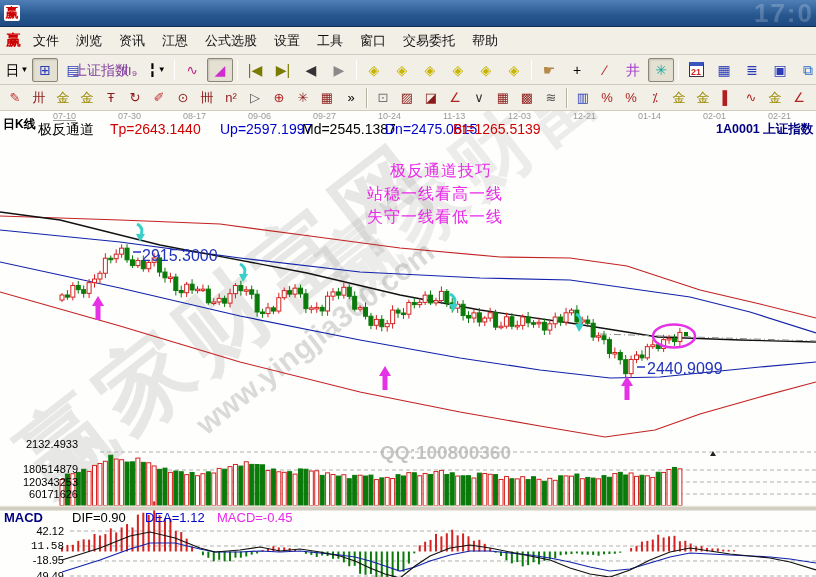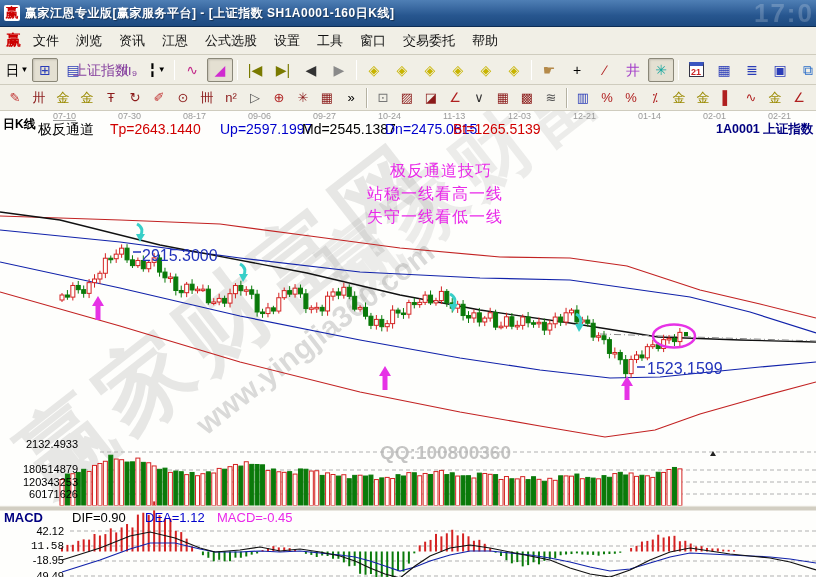--- a/index.html
+++ b/index.html
@@ -49,21 +49,20 @@
   .macd-hdr{top:399px;font-size:13px;}
   .wm{position:absolute;pointer-events:none;transform-origin:0 50%;}
 </style>
 </head>
 <body>
 
 <div id="app">
 
   <div class="titlebar">
     <span class="app-icon">赢</span>
-    <span class="title-text">赢家江恩专业版[赢家服务平台] - [上证指数  SH1A0001-160日K线]</span>
     <span class="ghost-time">17:0</span>
   </div>
 
   <div class="menubar" id="menubar">
     <span class="menu-logo">赢</span>
   <span class="menu-item">文件</span>
       <span class="menu-item">浏览</span>
       <span class="menu-item">资讯</span>
       <span class="menu-item">江恩</span>
       <span class="menu-item">公式选股</span>
@@ -807,21 +806,21 @@
     <div class="lbl hdr" style="left:302px;color:#000000;">Md=2545.1387</div>
     <div class="lbl hdr" style="left:385px;color:#0000cc;">Dn=2475.0615</div>
     <div class="lbl hdr" style="left:453px;color:#d00000;">Bt=1265.5139</div>
     <div class="lbl codename">1A0001  上证指数</div>
 
     <div class="lbl pink" style="left:390px;top:50px;">极反通道技巧</div>
     <div class="lbl pink" style="left:367px;top:73px;">站稳一线看高一线</div>
     <div class="lbl pink" style="left:367px;top:96px;">失守一线看低一线</div>
 
     <div class="lbl blueval" style="left:142px;top:136px;">2915.3000</div>
-    <div class="lbl blueval" style="left:647px;top:249px;">1523.1599</div>
+    <div class="lbl blueval" style="left:647px;top:249px;">2440.9099</div>
 
     <div class="lbl" style="left:26px;top:327px;font-size:11px;color:#000;">2132.4933</div>
     <div class="lbl axis-lbl" style="left:4px;top:352px;">180514879</div>
     <div class="lbl axis-lbl" style="left:4px;top:365px;">120343253</div>
     <div class="lbl axis-lbl" style="left:4px;top:377px;">60171626</div>
 
     <div class="lbl macd-hdr" style="left:4px;color:#000080;font-weight:bold;">MACD</div>
     <div class="lbl macd-hdr" style="left:72px;color:#000;">DIF=0.90</div>
     <div class="lbl macd-hdr" style="left:145px;color:#0000cc;">DEA=1.12</div>
     <div class="lbl macd-hdr" style="left:217px;color:#e92ae9;">MACD=-0.45</div>

